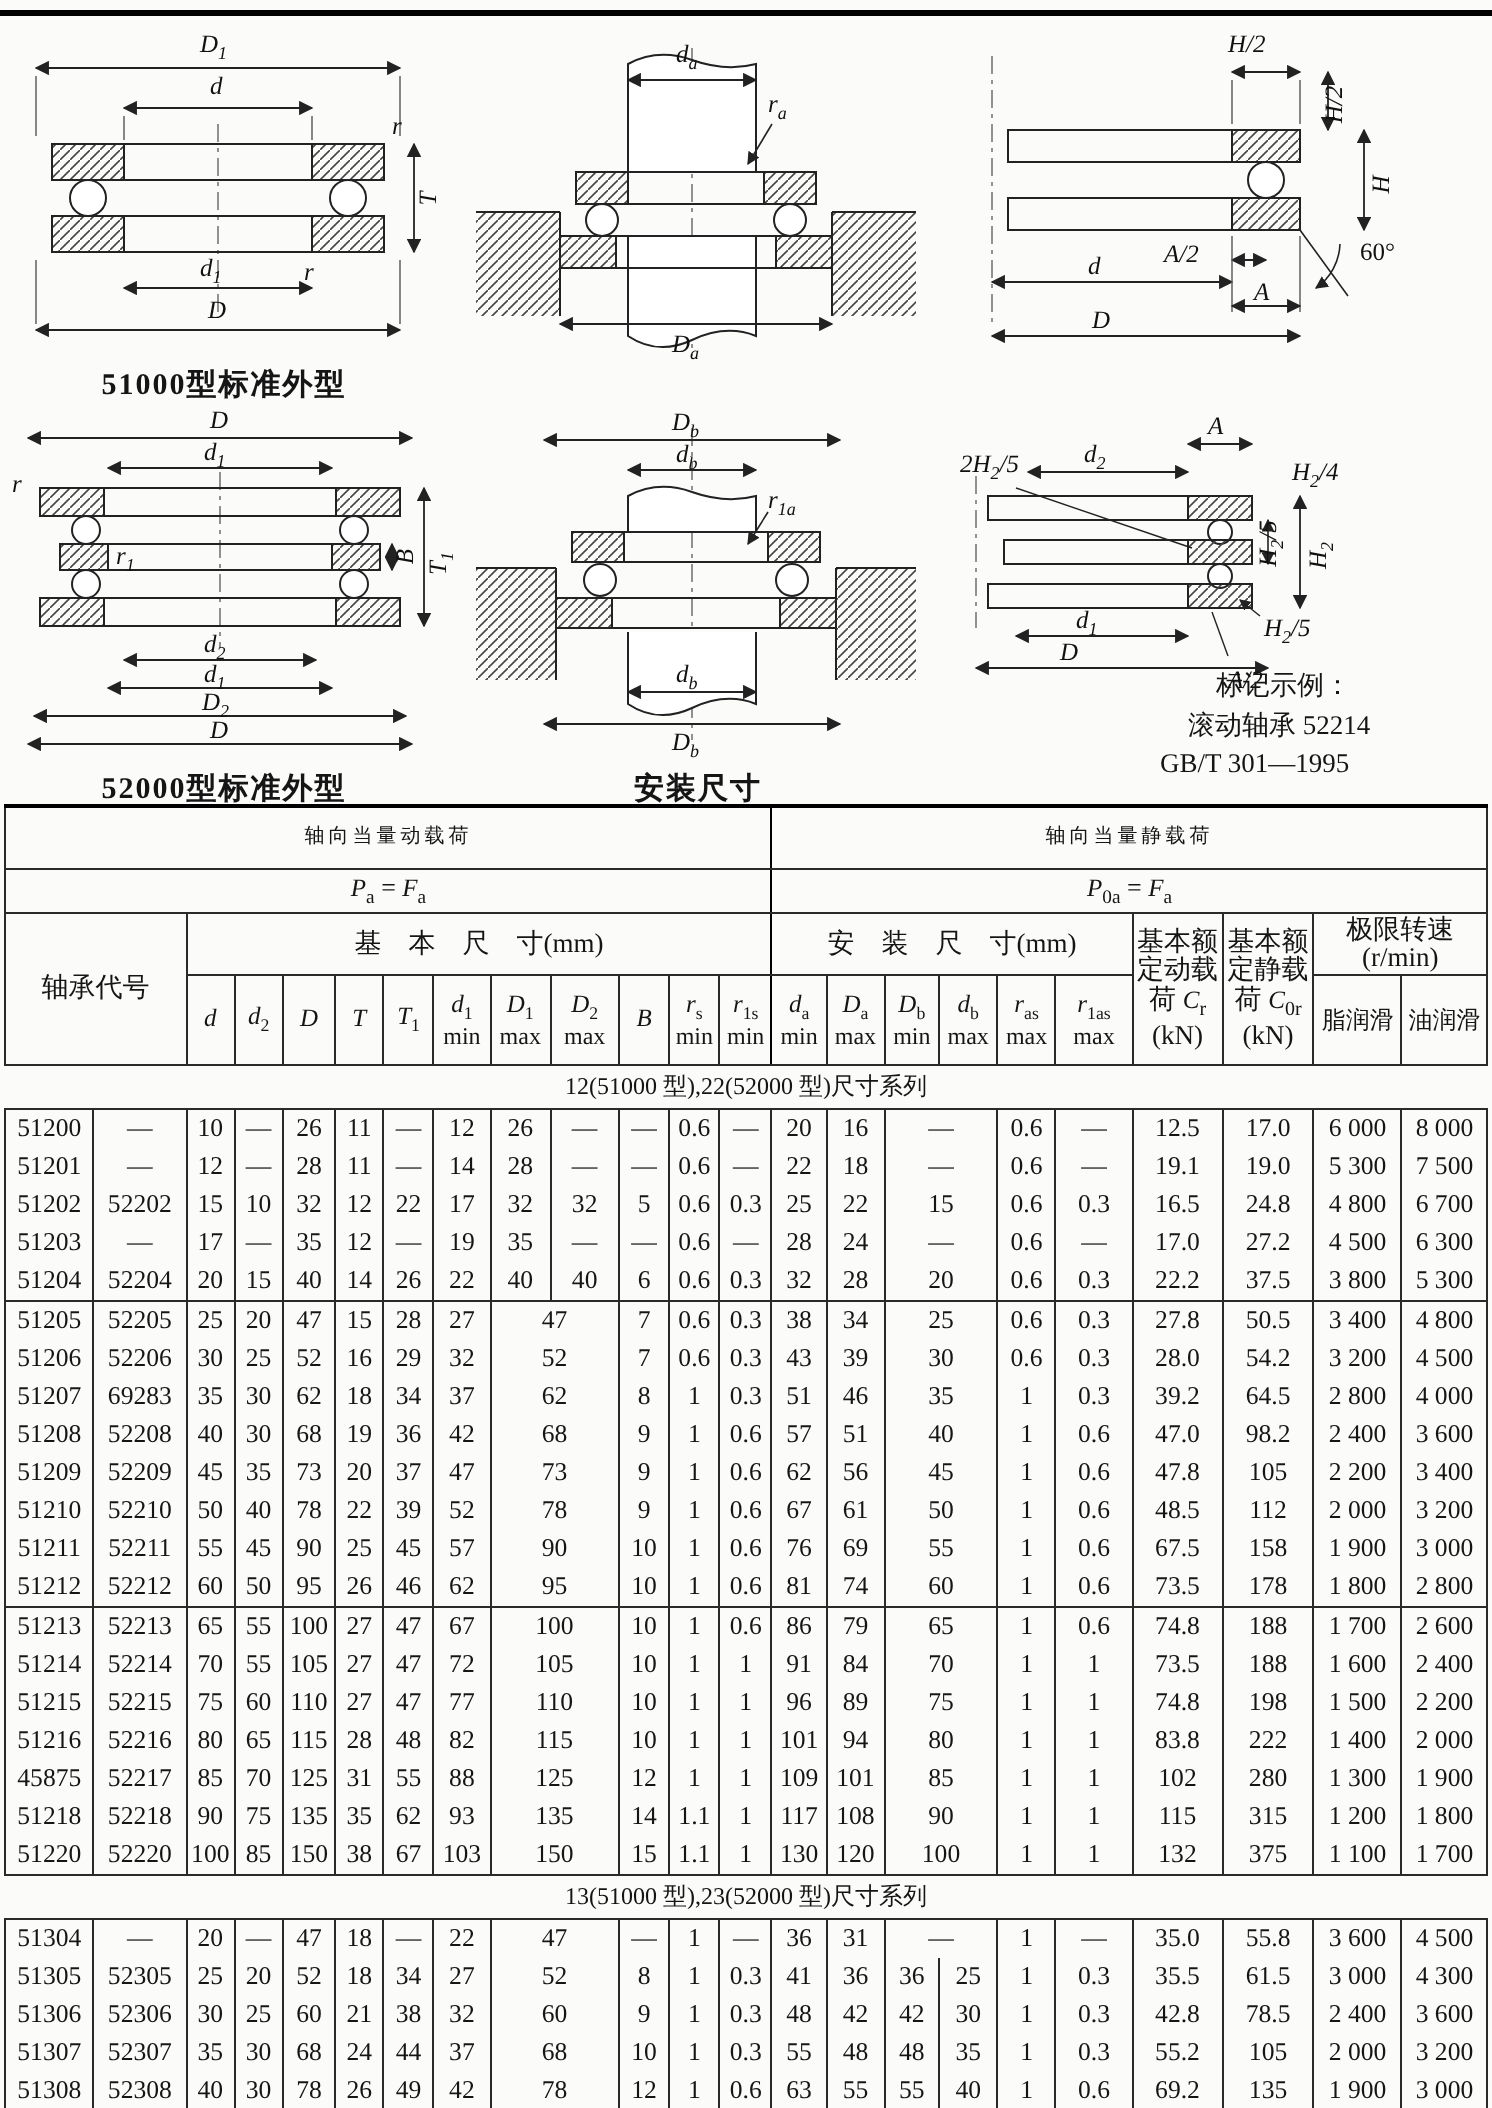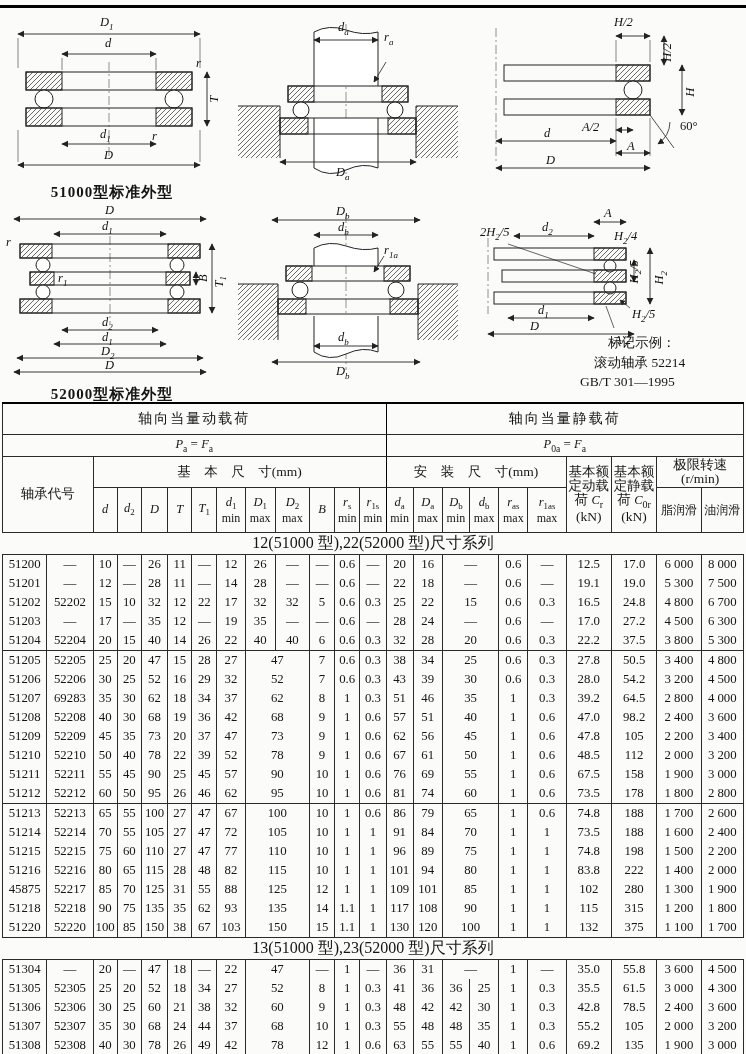--- a/index.html
+++ b/index.html
@@ -21,29 +21,29 @@
   .marking{position:absolute;right:2px;bottom:8px;width:158px;font-size:13.5px;line-height:1.45;text-align:left}
   .marking div{white-space:nowrap}
   .marking .m1{padding-left:28px}
   .marking .m2{padding-left:14px}
 
   .tblwrap{position:absolute;top:402px;left:2px;width:742px}
   table{border-collapse:collapse;table-layout:fixed;width:742px;
         border-top:2px solid #000;border-bottom:2px solid #000;font-size:12.8px}
   td{border:1px solid #2a2a2a;text-align:center;vertical-align:middle;
      padding:0 1px;overflow:hidden;line-height:1.05}
-  thead .r1 td{height:30px;font-size:14px;letter-spacing:2px}
+  thead .r1 td{height:30px;font-size:10px;letter-spacing:2px}
   thead .r2 td{height:21px;font-size:13px}
   thead .r3 td{height:30px;font-size:13.5px}
   thead .r4 td{height:44px;font-size:12px}
   thead td i{font-size:12.5px}
   sub{font-size:74%}
   tbody td{height:19px;border-top:none;border-bottom:none}
   tbody tr.gfirst td{border-top:1px solid #2a2a2a}
-  tbody tr.sect td{border:1px solid #2a2a2a;border-left:none;border-right:none;height:21px;font-size:16px}
+  tbody tr.sect td{border:1px solid #2a2a2a;border-left:none;border-right:none;height:21px;font-size:12px}
   .vthick{border-right:1.5px solid #000}
 </style>
 </head>
 <body>
 
 <div class="topline"></div>
 
 <div class="figs">
 
   <div class="frow">
@@ -114,21 +114,21 @@
         <polygon points="192,96 234,96 234,148 192,148" fill="url(#h2)" stroke="none"></polygon>
         <line x1="14" y1="96" x2="56" y2="96" stroke="#222"></line>
           <line x1="192" y1="96" x2="234" y2="96" stroke="#222"></line>
         <line x1="56" y1="96" x2="56" y2="148" stroke="#222"></line>
           <line x1="192" y1="96" x2="192" y2="148" stroke="#222"></line>
         <line x1="90" y1="30" x2="154" y2="30" stroke="#222" stroke-width="0.9" marker-start="url(#a2)" marker-end="url(#a2)"></line>
         <line x1="162" y1="52" x2="150" y2="72" stroke="#222" stroke-width="0.8" marker-end="url(#a2)"></line>
         <line x1="56" y1="152" x2="192" y2="152" stroke="#222" stroke-width="0.9" marker-start="url(#a2)" marker-end="url(#a2)"></line>
       </svg>
       <span class="dlab" style="left:114px;top:11px"><i>d</i><sub>a</sub></span>
-      <span class="dlab" style="left:160px;top:21px"><i>r</i><sub>a</sub></span>
+      <span class="dlab" style="left:160px;top:36px"><i>r</i><sub>a</sub></span>
       <span class="dlab" style="left:112px;top:156px"><i>D</i><sub>a</sub></span>
     </div>
 
     <div class="panel" style="width:266px;height:192px">
       <svg width="266" height="180" viewBox="0 0 266 180">
         <defs>
           <pattern id="h3" width="5" height="5" patternUnits="userSpaceOnUse">
               <path d="M0 5L5 0" stroke="#444" stroke-width="0.8"></path>
             </pattern>
           <marker id="a3" viewBox="0 0 10 10" refX="9" refY="5" markerWidth="8" markerHeight="8" orient="auto-start-reverse">
@@ -246,20 +246,21 @@
         <line x1="90" y1="31" x2="154" y2="31" stroke="#222" stroke-width="0.9" marker-start="url(#a5)" marker-end="url(#a5)"></line>
         <line x1="160" y1="52" x2="150" y2="68" stroke="#222" stroke-width="0.8" marker-end="url(#a5)"></line>
         <line x1="90" y1="142" x2="154" y2="142" stroke="#222" stroke-width="0.9" marker-start="url(#a5)" marker-end="url(#a5)"></line>
         <line x1="48" y1="158" x2="196" y2="158" stroke="#222" stroke-width="0.9" marker-start="url(#a5)" marker-end="url(#a5)"></line>
       </svg>
       <span class="dlab" style="left:112px;top:1px"><i>D</i><sub>b</sub></span>
       <span class="dlab" style="left:114px;top:17px"><i>d</i><sub>b</sub></span>
       <span class="dlab" style="left:160px;top:40px"><i>r</i><sub>1a</sub></span>
       <span class="dlab" style="left:114px;top:127px"><i>d</i><sub>b</sub></span>
       <span class="dlab" style="left:112px;top:161px"><i>D</i><sub>b</sub></span>
+      <div class="cap">安装尺寸</div>
     </div>
 
     <div class="panel" style="width:266px;height:196px">
       <svg width="200" height="176" viewBox="0 0 200 176">
         <defs>
           <pattern id="h6" width="5" height="5" patternUnits="userSpaceOnUse">
               <path d="M0 5L5 0" stroke="#444" stroke-width="0.8"></path>
             </pattern>
           <marker id="a6" viewBox="0 0 10 10" refX="9" refY="5" markerWidth="8" markerHeight="8" orient="auto-start-reverse">
               <path d="M0 0L10 5L0 10z" fill="#222"></path>
@@ -279,21 +280,21 @@
         <line x1="34" y1="40" x2="122" y2="70" stroke="#222" stroke-width="0.7"></line>
         <line x1="160" y1="56" x2="160" y2="78" stroke="#222" stroke-width="0.8" marker-start="url(#a6)" marker-end="url(#a6)"></line>
         <line x1="176" y1="44" x2="176" y2="100" stroke="#222" stroke-width="0.9" marker-start="url(#a6)" marker-end="url(#a6)"></line>
         <line x1="156" y1="104" x2="146" y2="96" stroke="#222" stroke-width="0.7" marker-end="url(#a6)"></line>
         <line x1="34" y1="114" x2="120" y2="114" stroke="#222" stroke-width="0.9" marker-start="url(#a6)" marker-end="url(#a6)"></line>
         <line x1="14" y1="130" x2="160" y2="130" stroke="#222" stroke-width="0.9" marker-start="url(#a6)" marker-end="url(#a6)"></line>
         <line x1="140" y1="124" x2="132" y2="102" stroke="#222" stroke-width="0.7"></line>
       </svg>
       <span class="dlab" style="left:130px;top:3px"><i>A</i></span>
       <span class="dlab" style="left:68px;top:17px"><i>d</i><sub>2</sub></span>
-      <span class="dlab" style="left:140px;top:26px"><i>H</i><sub>2</sub>/4</span>
+      <span class="dlab" style="left:172px;top:26px"><i>H</i><sub>2</sub>/4</span>
       <span class="dlab" style="left:6px;top:22px">2<i>H</i><sub>2</sub>/5</span>
       <span class="dlab rot" style="left:150px;top:60px"><i>H</i><sub>2</sub>/5</span>
       <span class="dlab rot" style="left:180px;top:66px"><i>H</i><sub>2</sub></span>
       <span class="dlab" style="left:158px;top:104px"><i>H</i><sub>2</sub>/5</span>
       <span class="dlab" style="left:64px;top:100px"><i>d</i><sub>1</sub></span>
       <span class="dlab" style="left:56px;top:116px"><i>D</i></span>
       <span class="dlab" style="left:140px;top:130px"><i>A</i>/2</span>
       <div class="marking">
         <div class="m1">标记示例：</div>
         <div class="m2">滚动轴承 52214</div>

